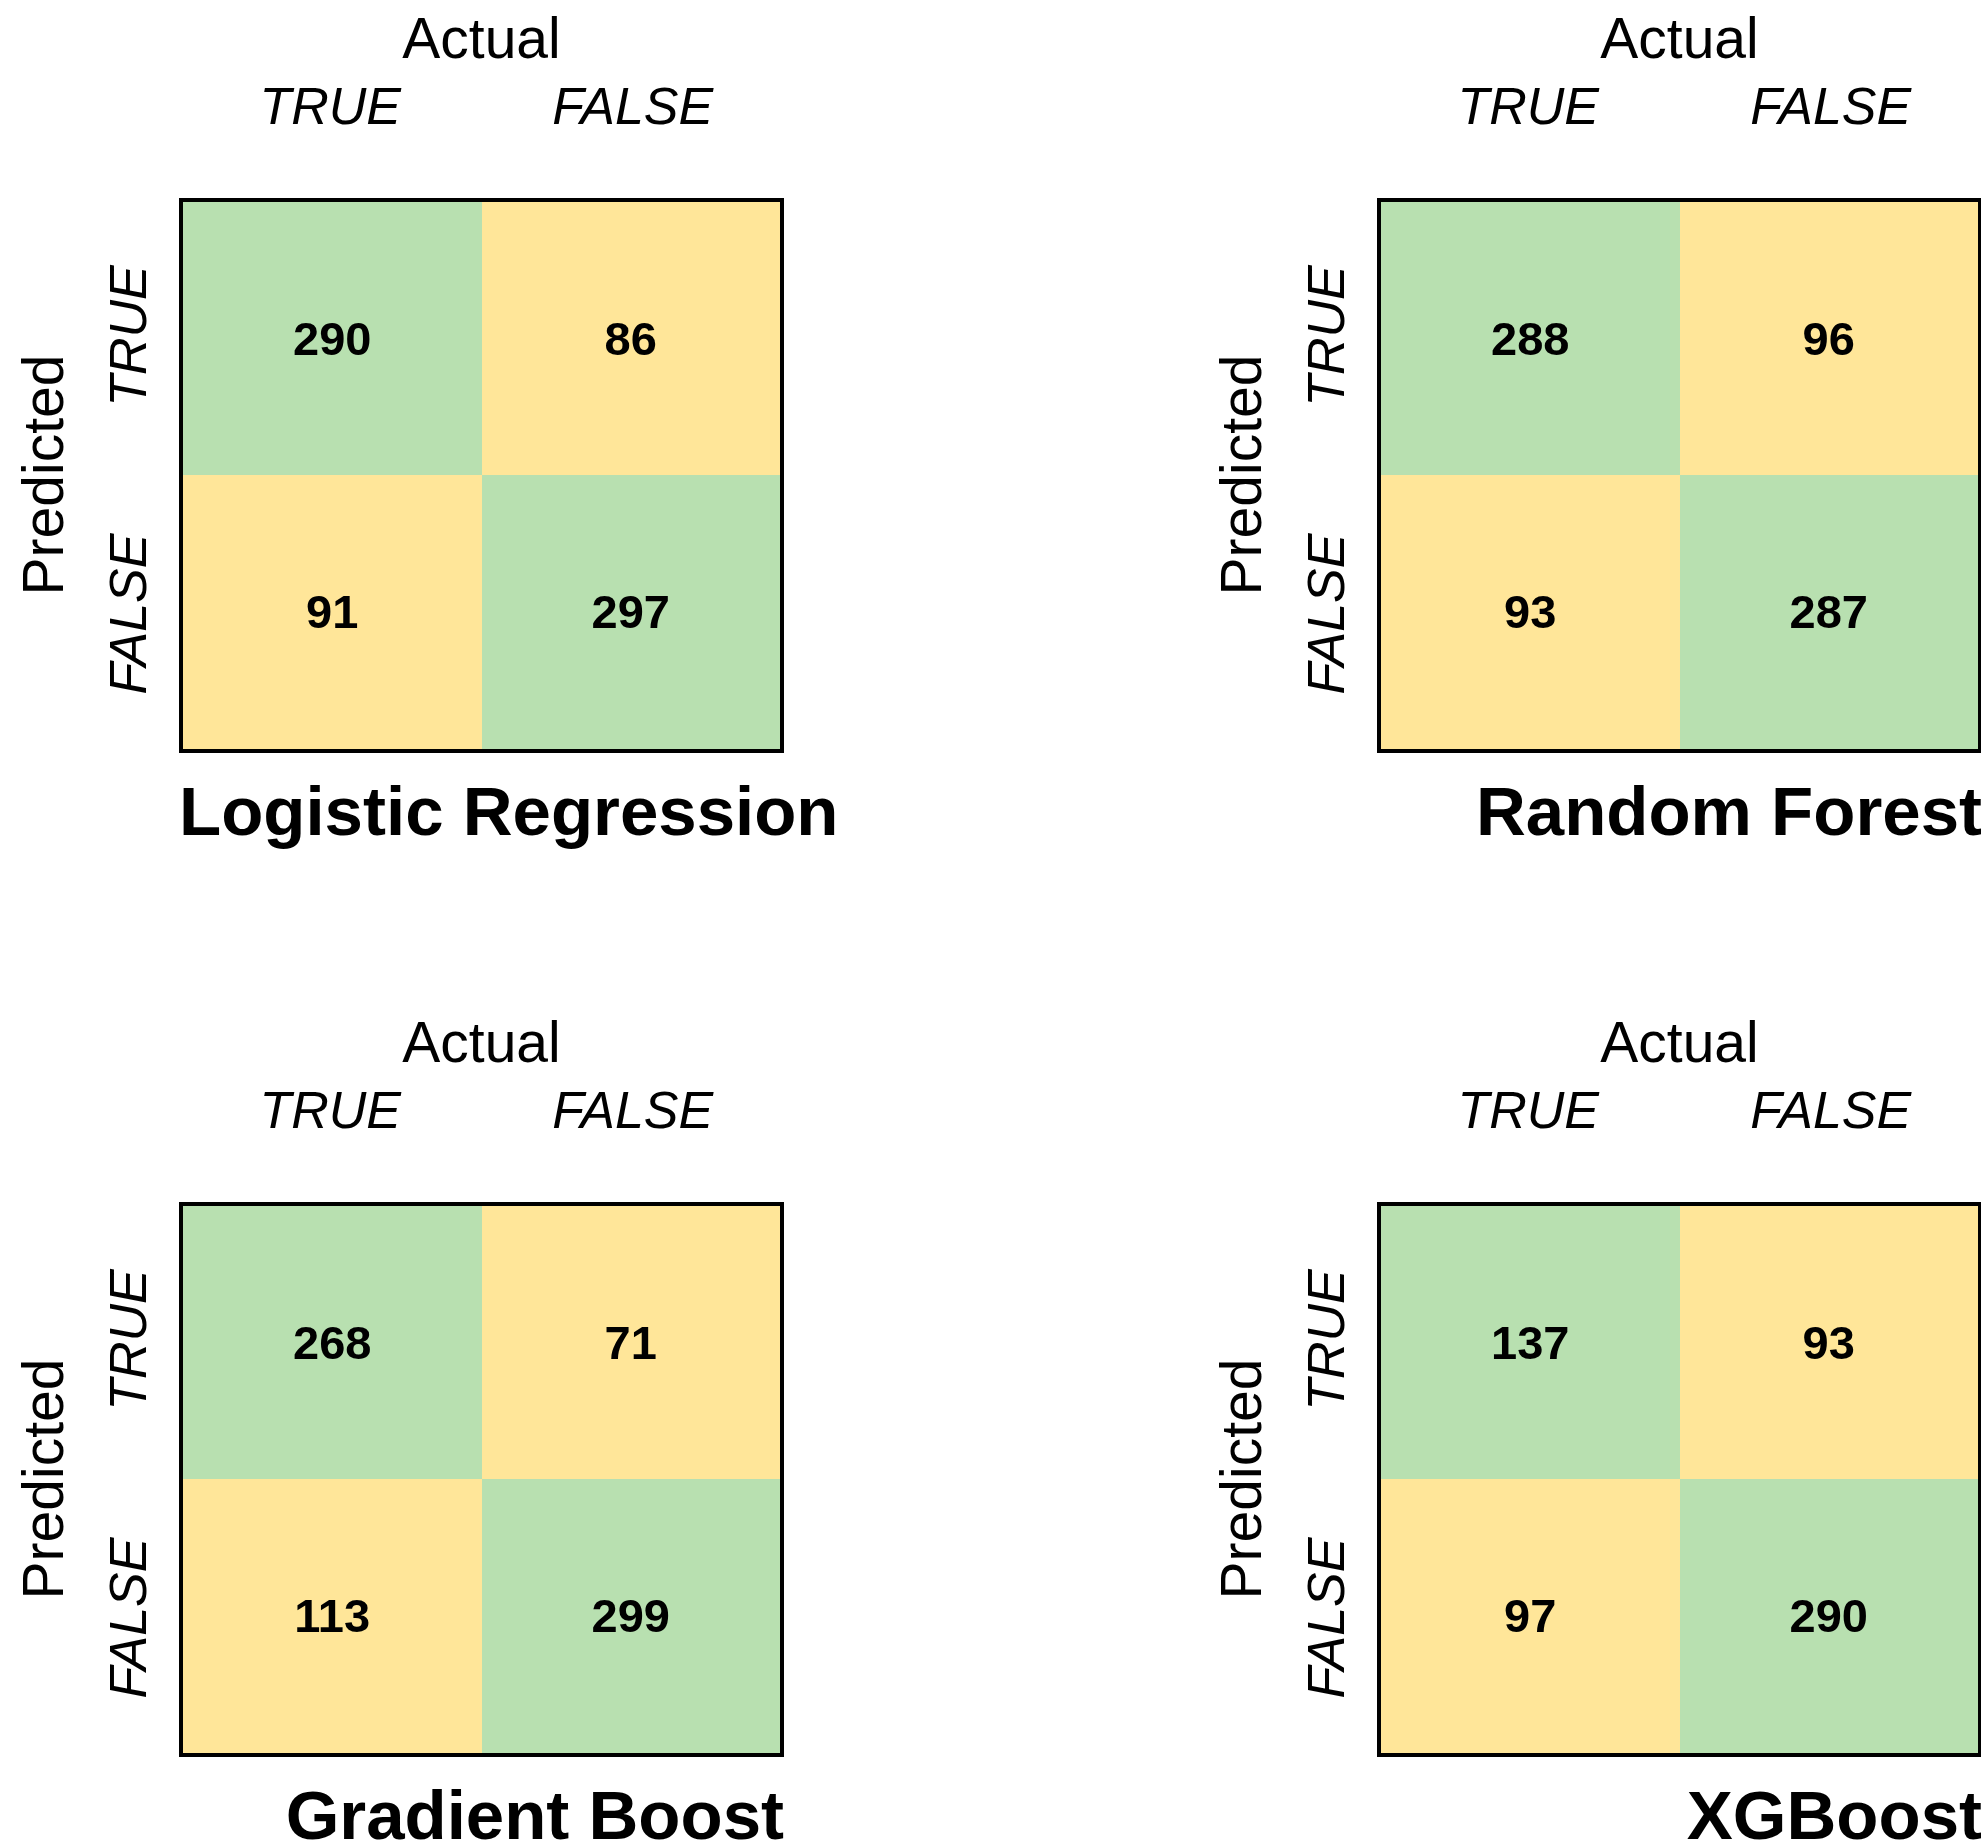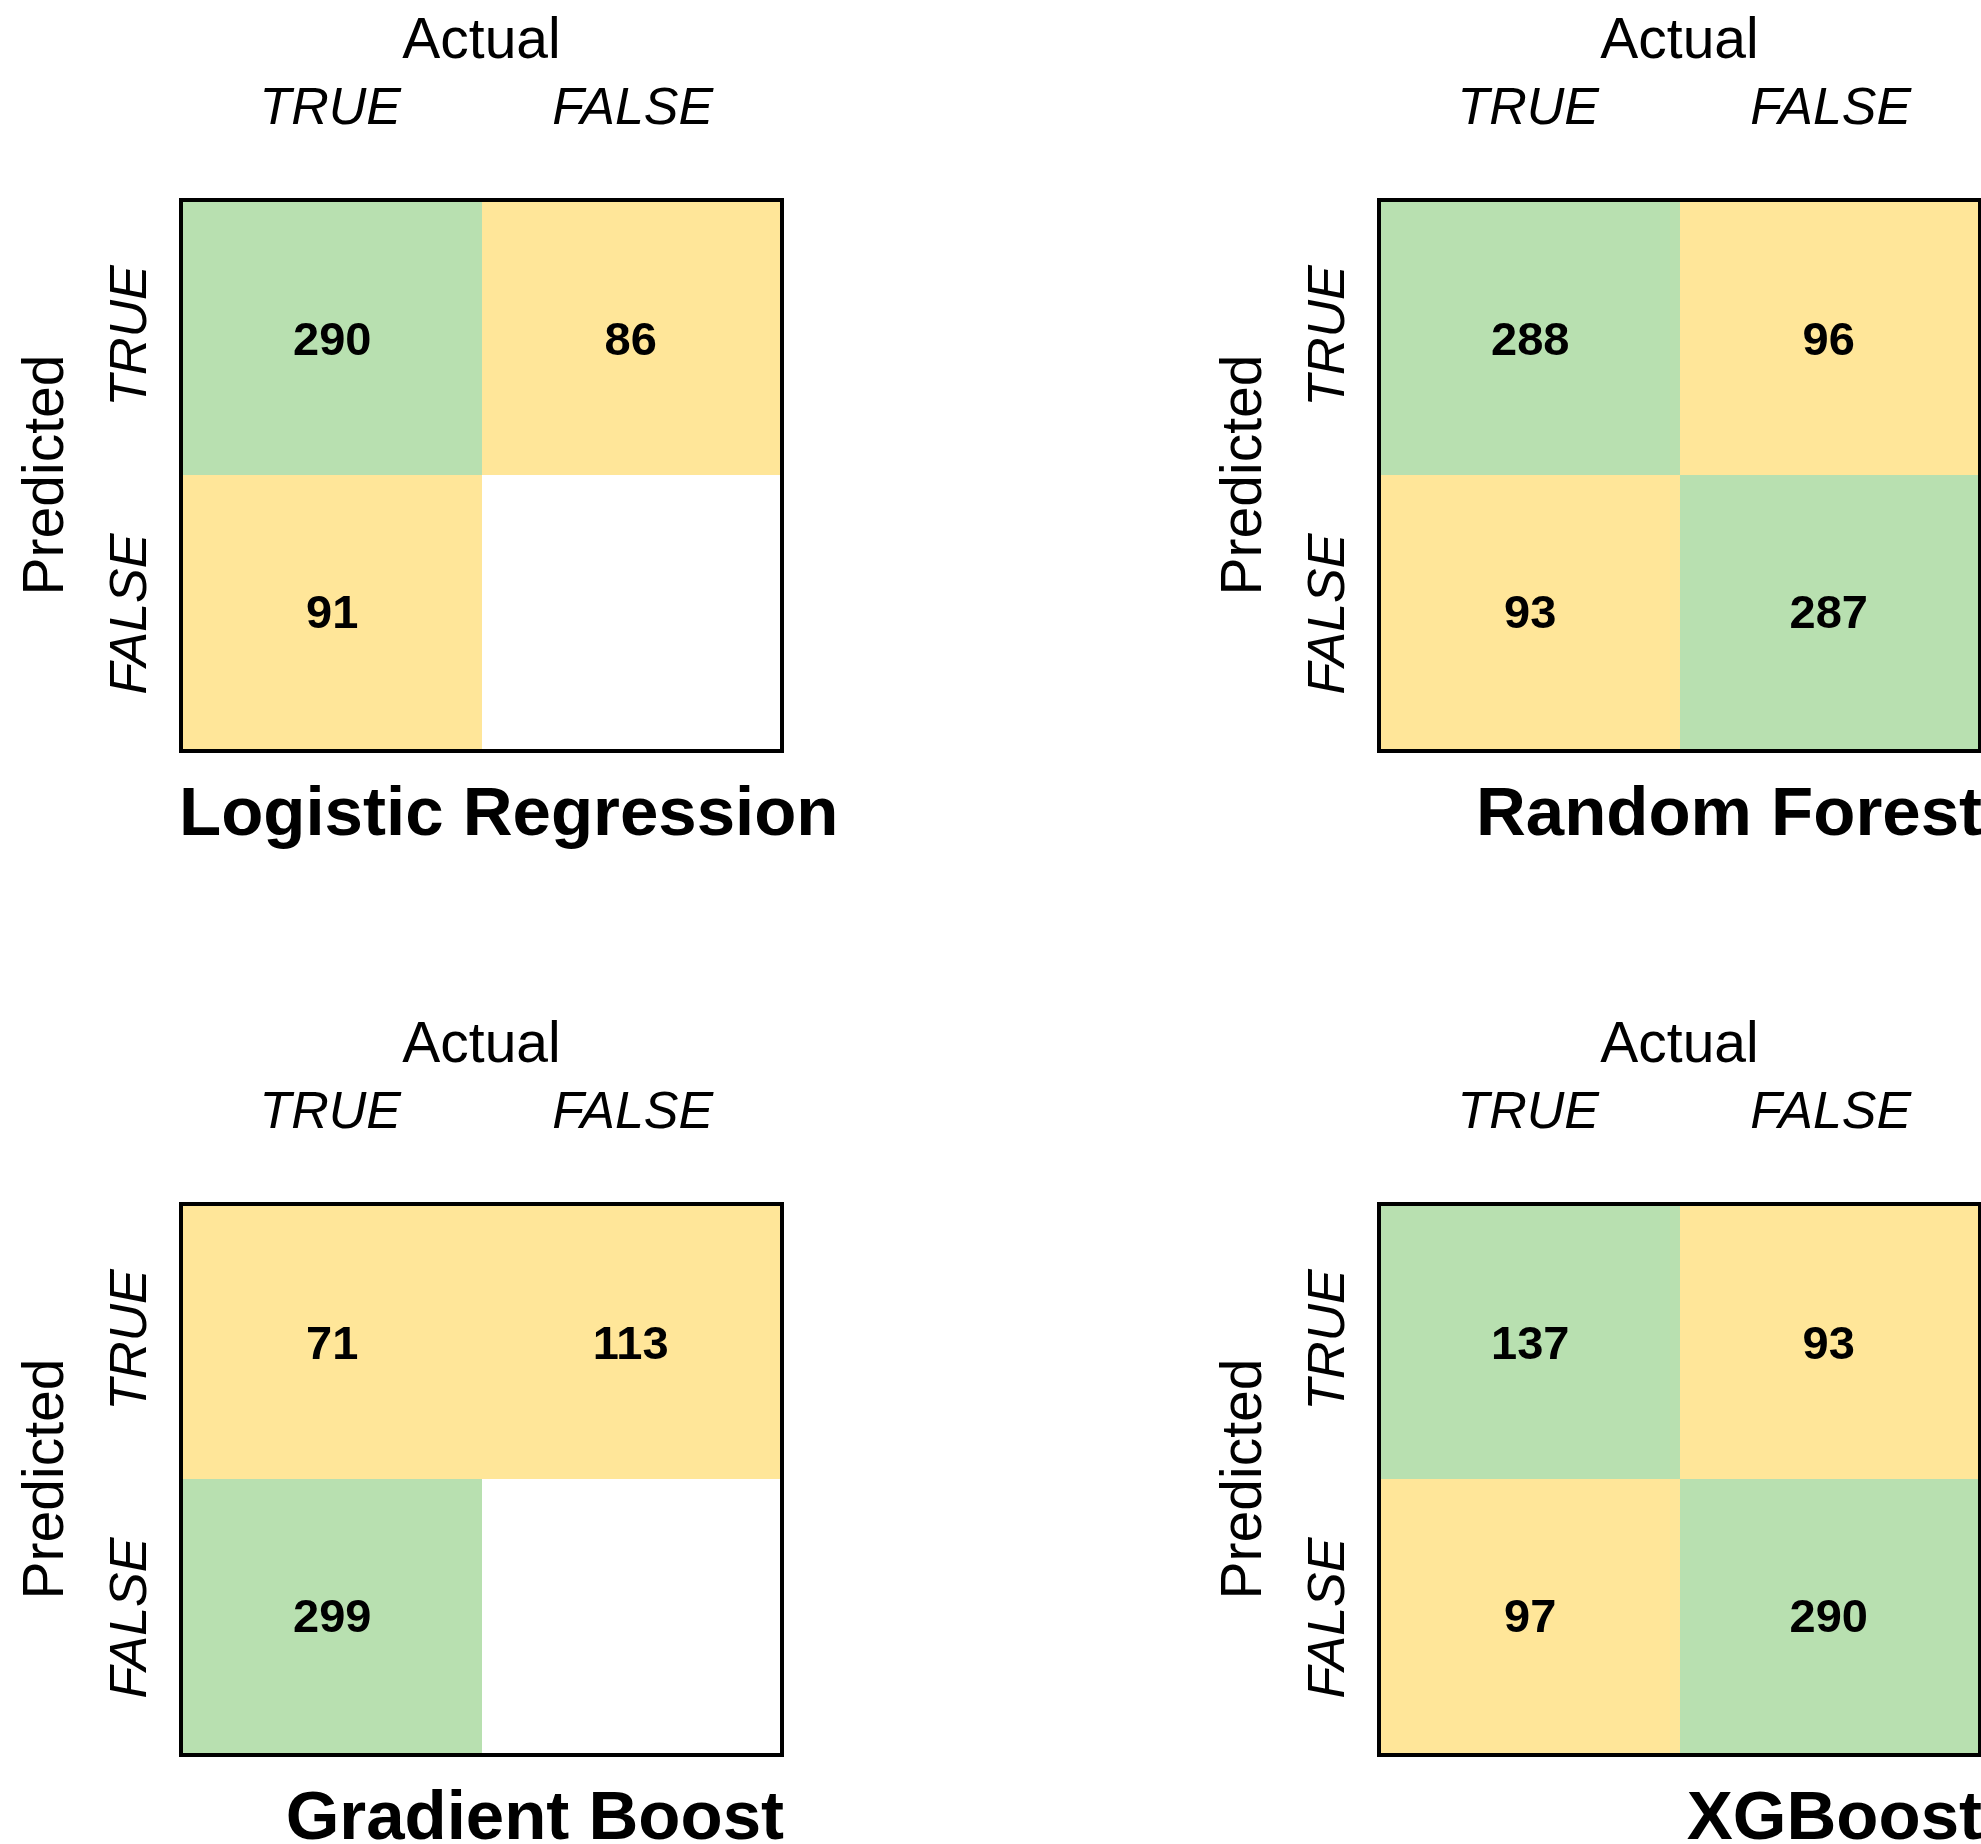--- a/index.html
+++ b/index.html
@@ -126,20 +126,21 @@
         <span class="vtext">TRUE</span>
       </div>
       <div class="row-h">
         <span class="vtext">FALSE</span>
       </div>
     </div>
     <div class="matrix">
       <div class="cell correct">290</div>
       <div class="cell incorrect">86</div>
       <div class="cell incorrect">91</div>
+      <div class="cell correct">297</div>
     </div>
     <div class="model-name">Logistic Regression</div>
   </div>
 
   <div class="panel">
     <div class="actual-title">Actual</div>
     <div class="col-headers">
       <div class="col-h">TRUE</div>
       <div class="col-h">FALSE</div>
     </div>
@@ -174,20 +175,21 @@
     </div>
     <div class="row-headers">
       <div class="row-h">
         <span class="vtext">TRUE</span>
       </div>
       <div class="row-h">
         <span class="vtext">FALSE</span>
       </div>
     </div>
     <div class="matrix">
+      <div class="cell correct">268</div>
       <div class="cell incorrect">71</div>
       <div class="cell incorrect">113</div>
       <div class="cell correct">299</div>
     </div>
     <div class="model-name">Gradient Boost</div>
   </div>
 
   <div class="panel">
     <div class="actual-title">Actual</div>
     <div class="col-headers">

